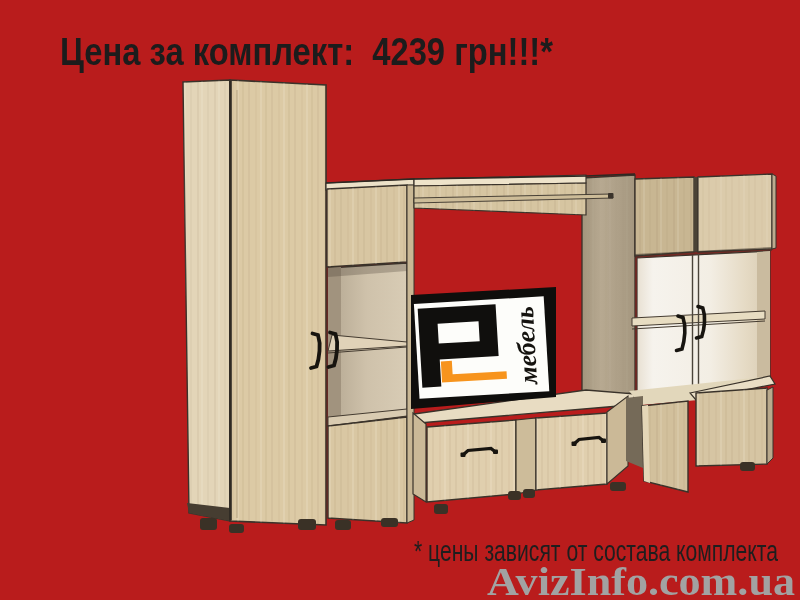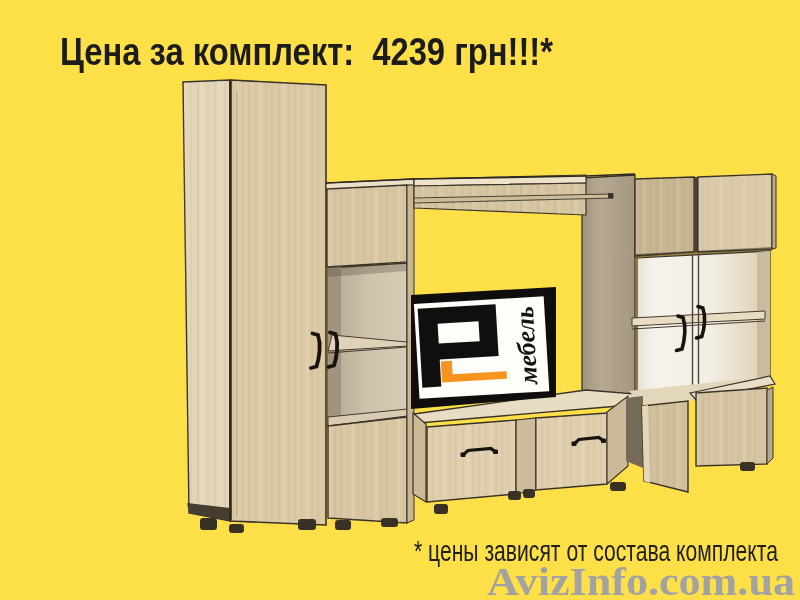--- a/index.html
+++ b/index.html
@@ -1,16 +1,16 @@
 <!DOCTYPE html>
 <html><head>
 <meta charset="utf-8">
 <style>
   html,body{margin:0;padding:0;background:#fff;}
-  .page{position:relative;width:800px;height:600px;overflow:hidden;background:#fde047;
+  .page{position:relative;width:800px;height:600px;overflow:hidden;background:#b91c1c;
         font-family:"Liberation Sans",sans-serif;}
   svg{position:absolute;left:0;top:0;}
 </style>
 </head>
 <body>
 <div class="page">
 <svg width="800" height="600" viewBox="0 0 800 600">
 <defs>
   <pattern id="grainV" width="23" height="80" patternUnits="userSpaceOnUse">
     <path d="M3,0 V80" stroke="rgba(125,95,50,0.10)" stroke-width="1"></path>

